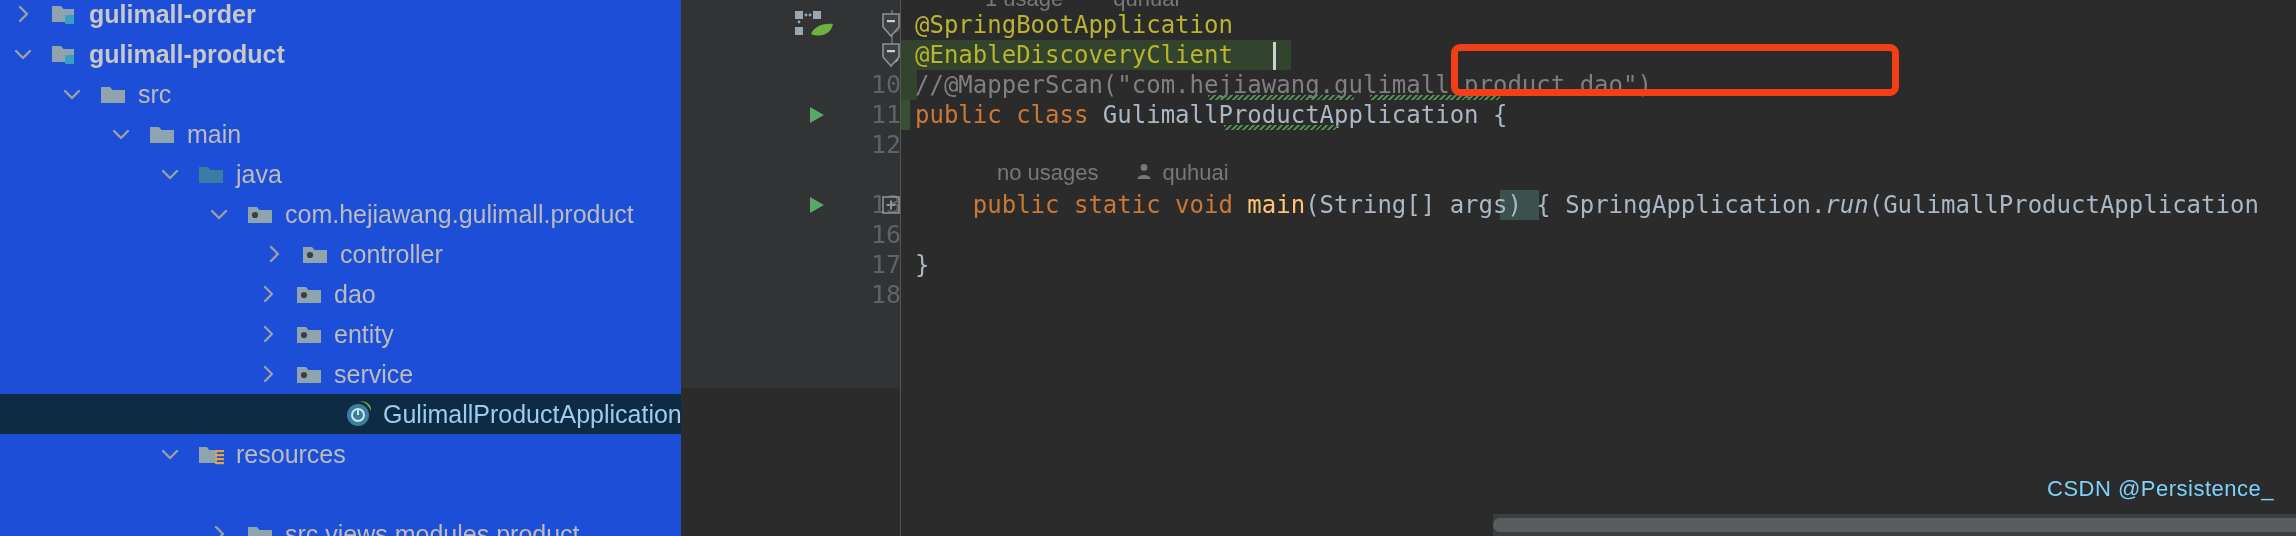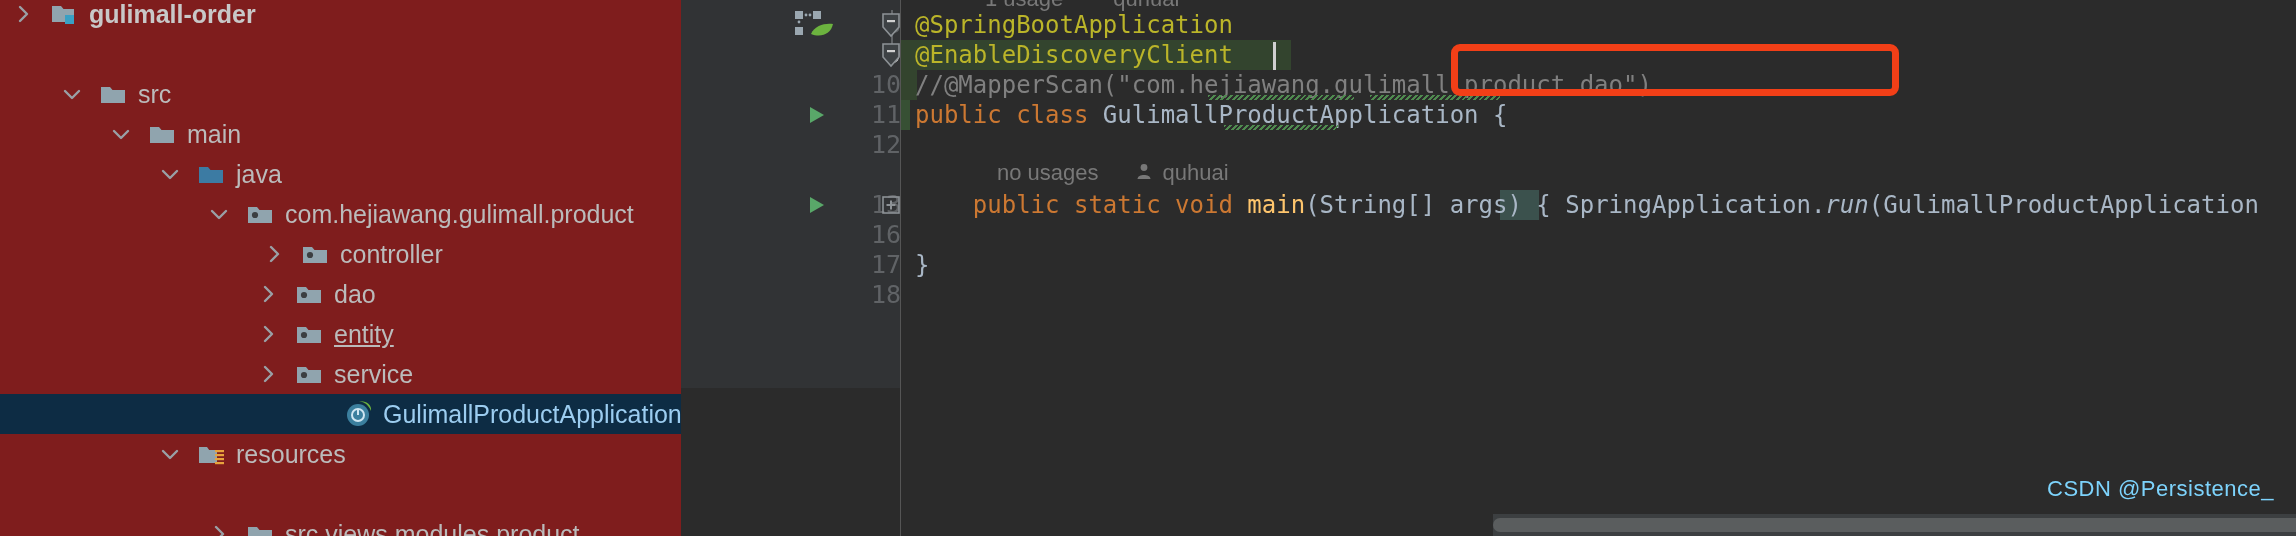--- a/index.html
+++ b/index.html
@@ -3,21 +3,21 @@
 <meta charset="utf-8">
 <style>
   * { margin:0; padding:0; box-sizing:border-box; }
   html,body{ width:2296px; height:536px; overflow:hidden; background:#3c3f41;
              font-family:"Liberation Sans", sans-serif; }
 
   #app { position:relative; width:2296px; height:536px; display:flex; }
 
   
   #tree {
-    width:681px; height:536px; background:#7f1d1d; position:relative;
+    width:681px; height:536px; background:#1d4ed8; position:relative;
     overflow:hidden; flex:0 0 681px;
   }
   .row{
     position:absolute; left:0; height:40px; width:681px;
     display:flex; align-items:center; white-space:nowrap;
     font-size:25px; color:#bbbbbb;
   }
   .row.sel{ background:#0d2c44; }
   .row.sel .lbl{ color:#9ccdf0; }
   .row .lbl{ line-height:40px; }
@@ -115,20 +115,36 @@
         </span>
         <span style="flex: 0 0 14px; height: 1px;"></span>
         <span class="ico">
           <svg width="30" height="30" viewBox="0 0 30 30" xmlns="http://www.w3.org/2000/svg">
             <path d="M2 7 h9 l2.5 3 H24 v13 H2 Z" fill="#90a4ae"></path>
             <rect x="15" y="16" width="9" height="9" fill="#39a0c4"></rect>
           </svg>
         </span>
         <span class="lbl">gulimall-order</span>
       </div>
+      <div class="row bold" style="top: 34px;">
+        <div style="flex: 0 0 10px; height: 1px;"></div>
+        <span class="arrow">
+          <svg width="26" height="26" viewBox="0 0 26 26" xmlns="http://www.w3.org/2000/svg">
+            <path d="M6 10 L13 17 L20 10" fill="none" stroke="#9aa0a6" stroke-width="2.4" stroke-linecap="round" stroke-linejoin="round"></path>
+          </svg>
+        </span>
+        <span style="flex: 0 0 14px; height: 1px;"></span>
+        <span class="ico">
+          <svg width="30" height="30" viewBox="0 0 30 30" xmlns="http://www.w3.org/2000/svg">
+            <path d="M2 7 h9 l2.5 3 H24 v13 H2 Z" fill="#90a4ae"></path>
+            <rect x="15" y="16" width="9" height="9" fill="#39a0c4"></rect>
+          </svg>
+        </span>
+        <span class="lbl">gulimall-product</span>
+      </div>
       <div class="row" style="top: 74px;">
         <div style="flex: 0 0 59px; height: 1px;"></div>
         <span class="arrow">
           <svg width="26" height="26" viewBox="0 0 26 26" xmlns="http://www.w3.org/2000/svg">
             <path d="M6 10 L13 17 L20 10" fill="none" stroke="#9aa0a6" stroke-width="2.4" stroke-linecap="round" stroke-linejoin="round"></path>
           </svg>
         </span>
         <span style="flex: 0 0 14px; height: 1px;"></span>
         <span class="ico">
           <svg width="30" height="30" viewBox="0 0 30 30" xmlns="http://www.w3.org/2000/svg">
@@ -208,21 +224,21 @@
         </span>
         <span style="flex: 0 0 14px; height: 1px;"></span>
         <span class="ico">
           <svg width="30" height="30" viewBox="0 0 30 30" xmlns="http://www.w3.org/2000/svg">
             <path d="M2 8 h9 l2.5 3 H26 v13 H2 Z" fill="#90a4ae"></path>
             <circle cx="9" cy="16" r="3.1" fill="#3c3f41"></circle>
           </svg>
         </span>
         <span class="lbl">dao</span>
       </div>
-      <div class="row" style="top: 314px; text-decoration: underline;">
+      <div class="row" style="top: 314px;">
         <div style="flex: 0 0 255px; height: 1px;"></div>
         <span class="arrow">
           <svg width="26" height="26" viewBox="0 0 26 26" xmlns="http://www.w3.org/2000/svg">
             <path d="M10 6 L17 13 L10 20" fill="none" stroke="#9aa0a6" stroke-width="2.4" stroke-linecap="round" stroke-linejoin="round"></path>
           </svg>
         </span>
         <span style="flex: 0 0 14px; height: 1px;"></span>
         <span class="ico">
           <svg width="30" height="30" viewBox="0 0 30 30" xmlns="http://www.w3.org/2000/svg">
             <path d="M2 8 h9 l2.5 3 H26 v13 H2 Z" fill="#90a4ae"></path>

